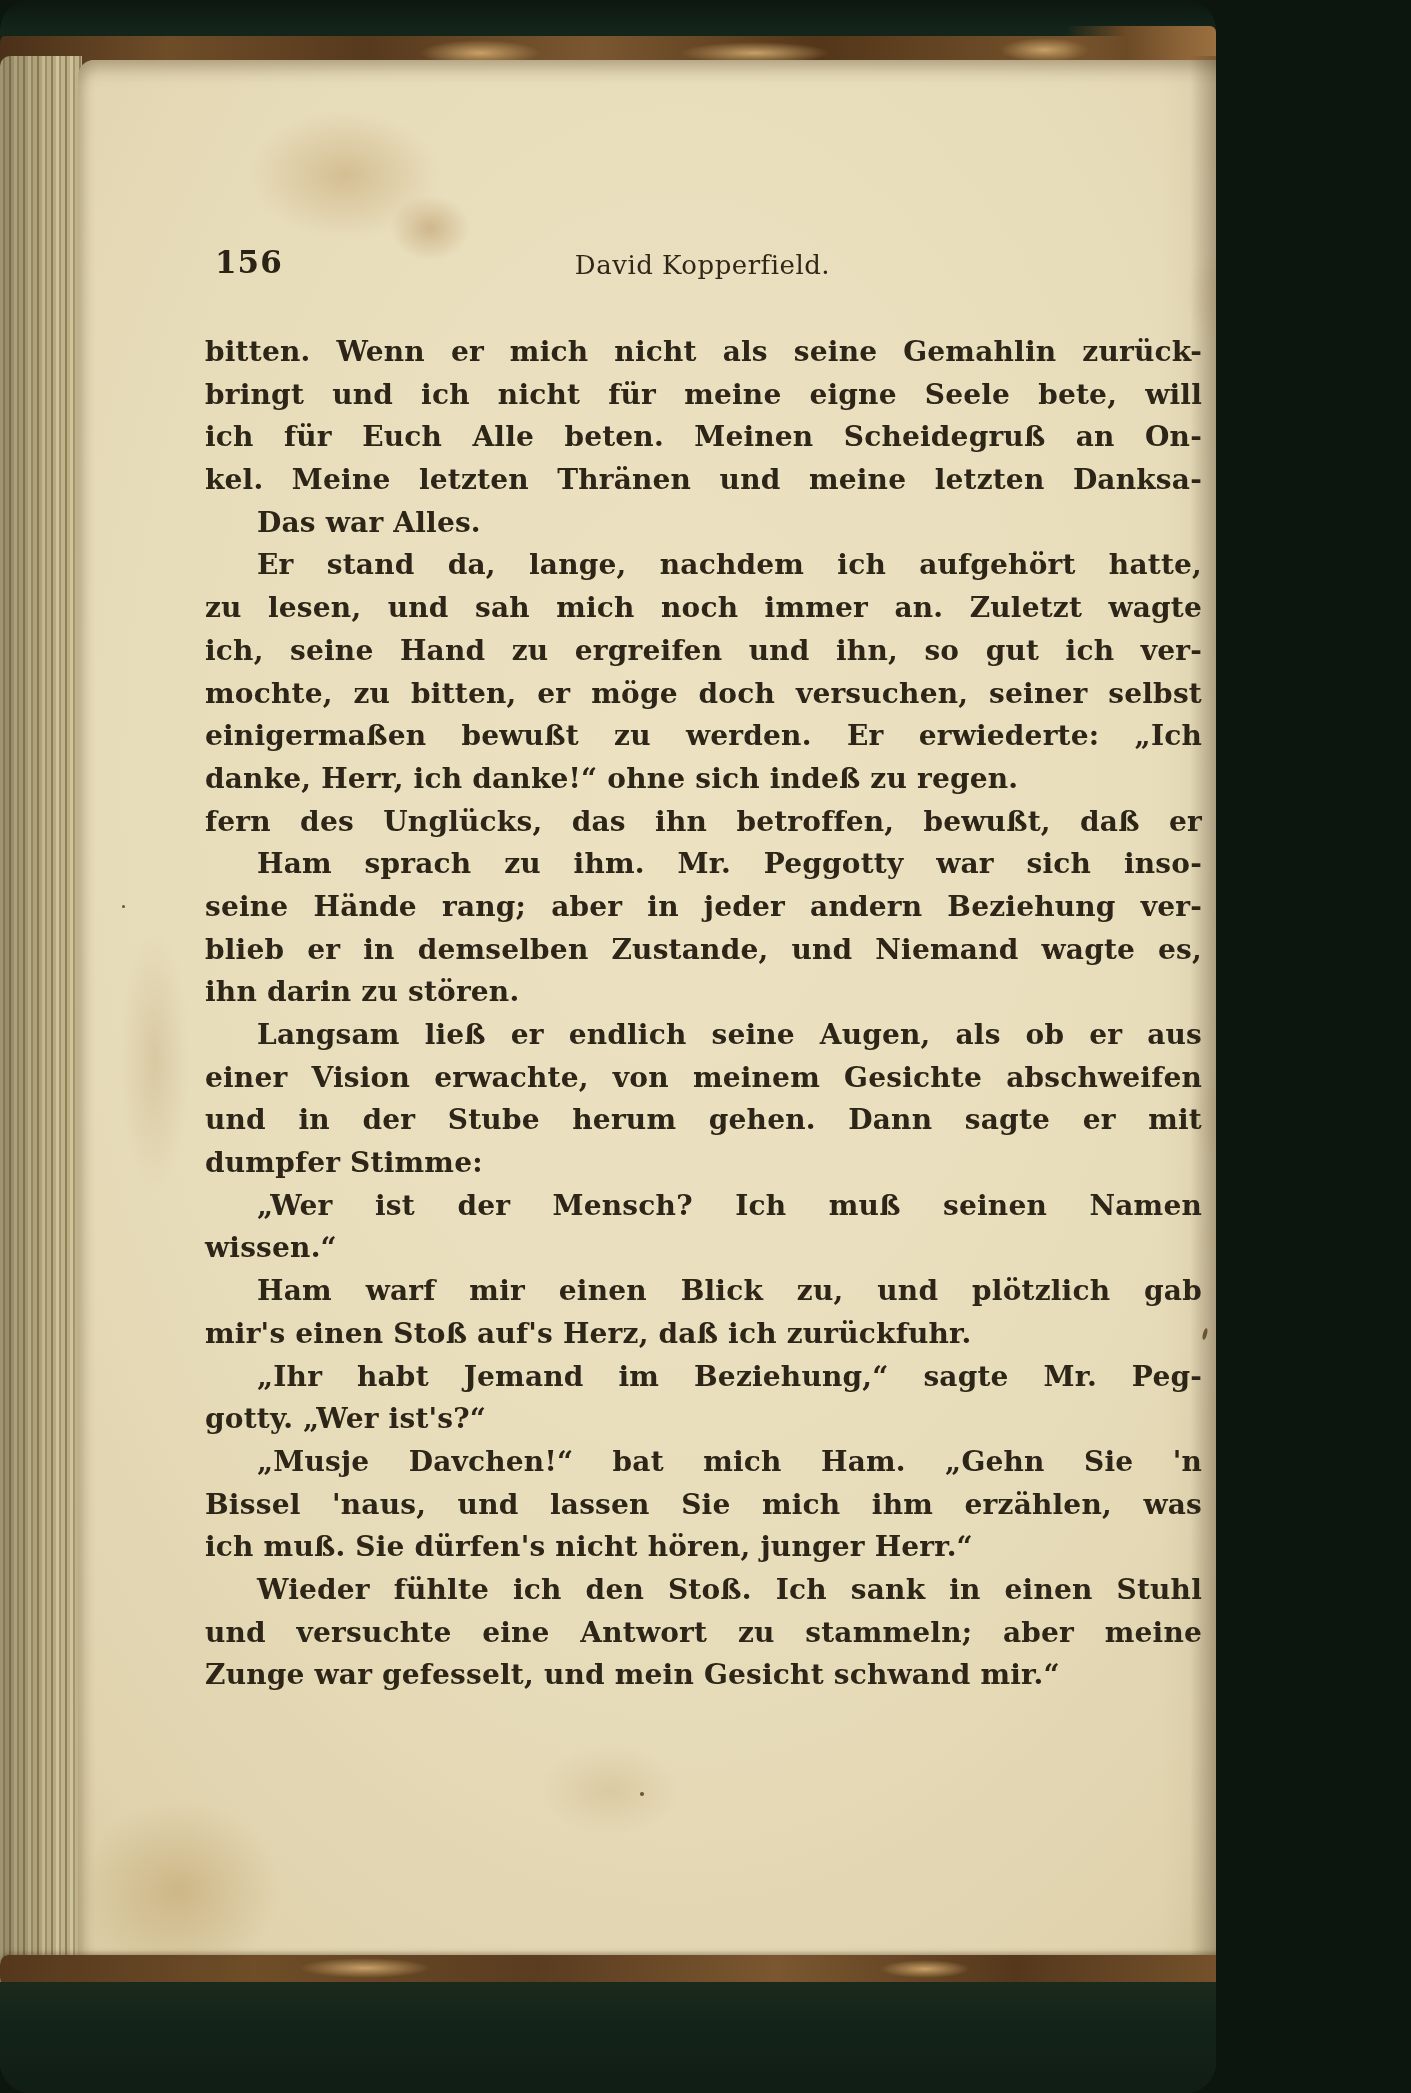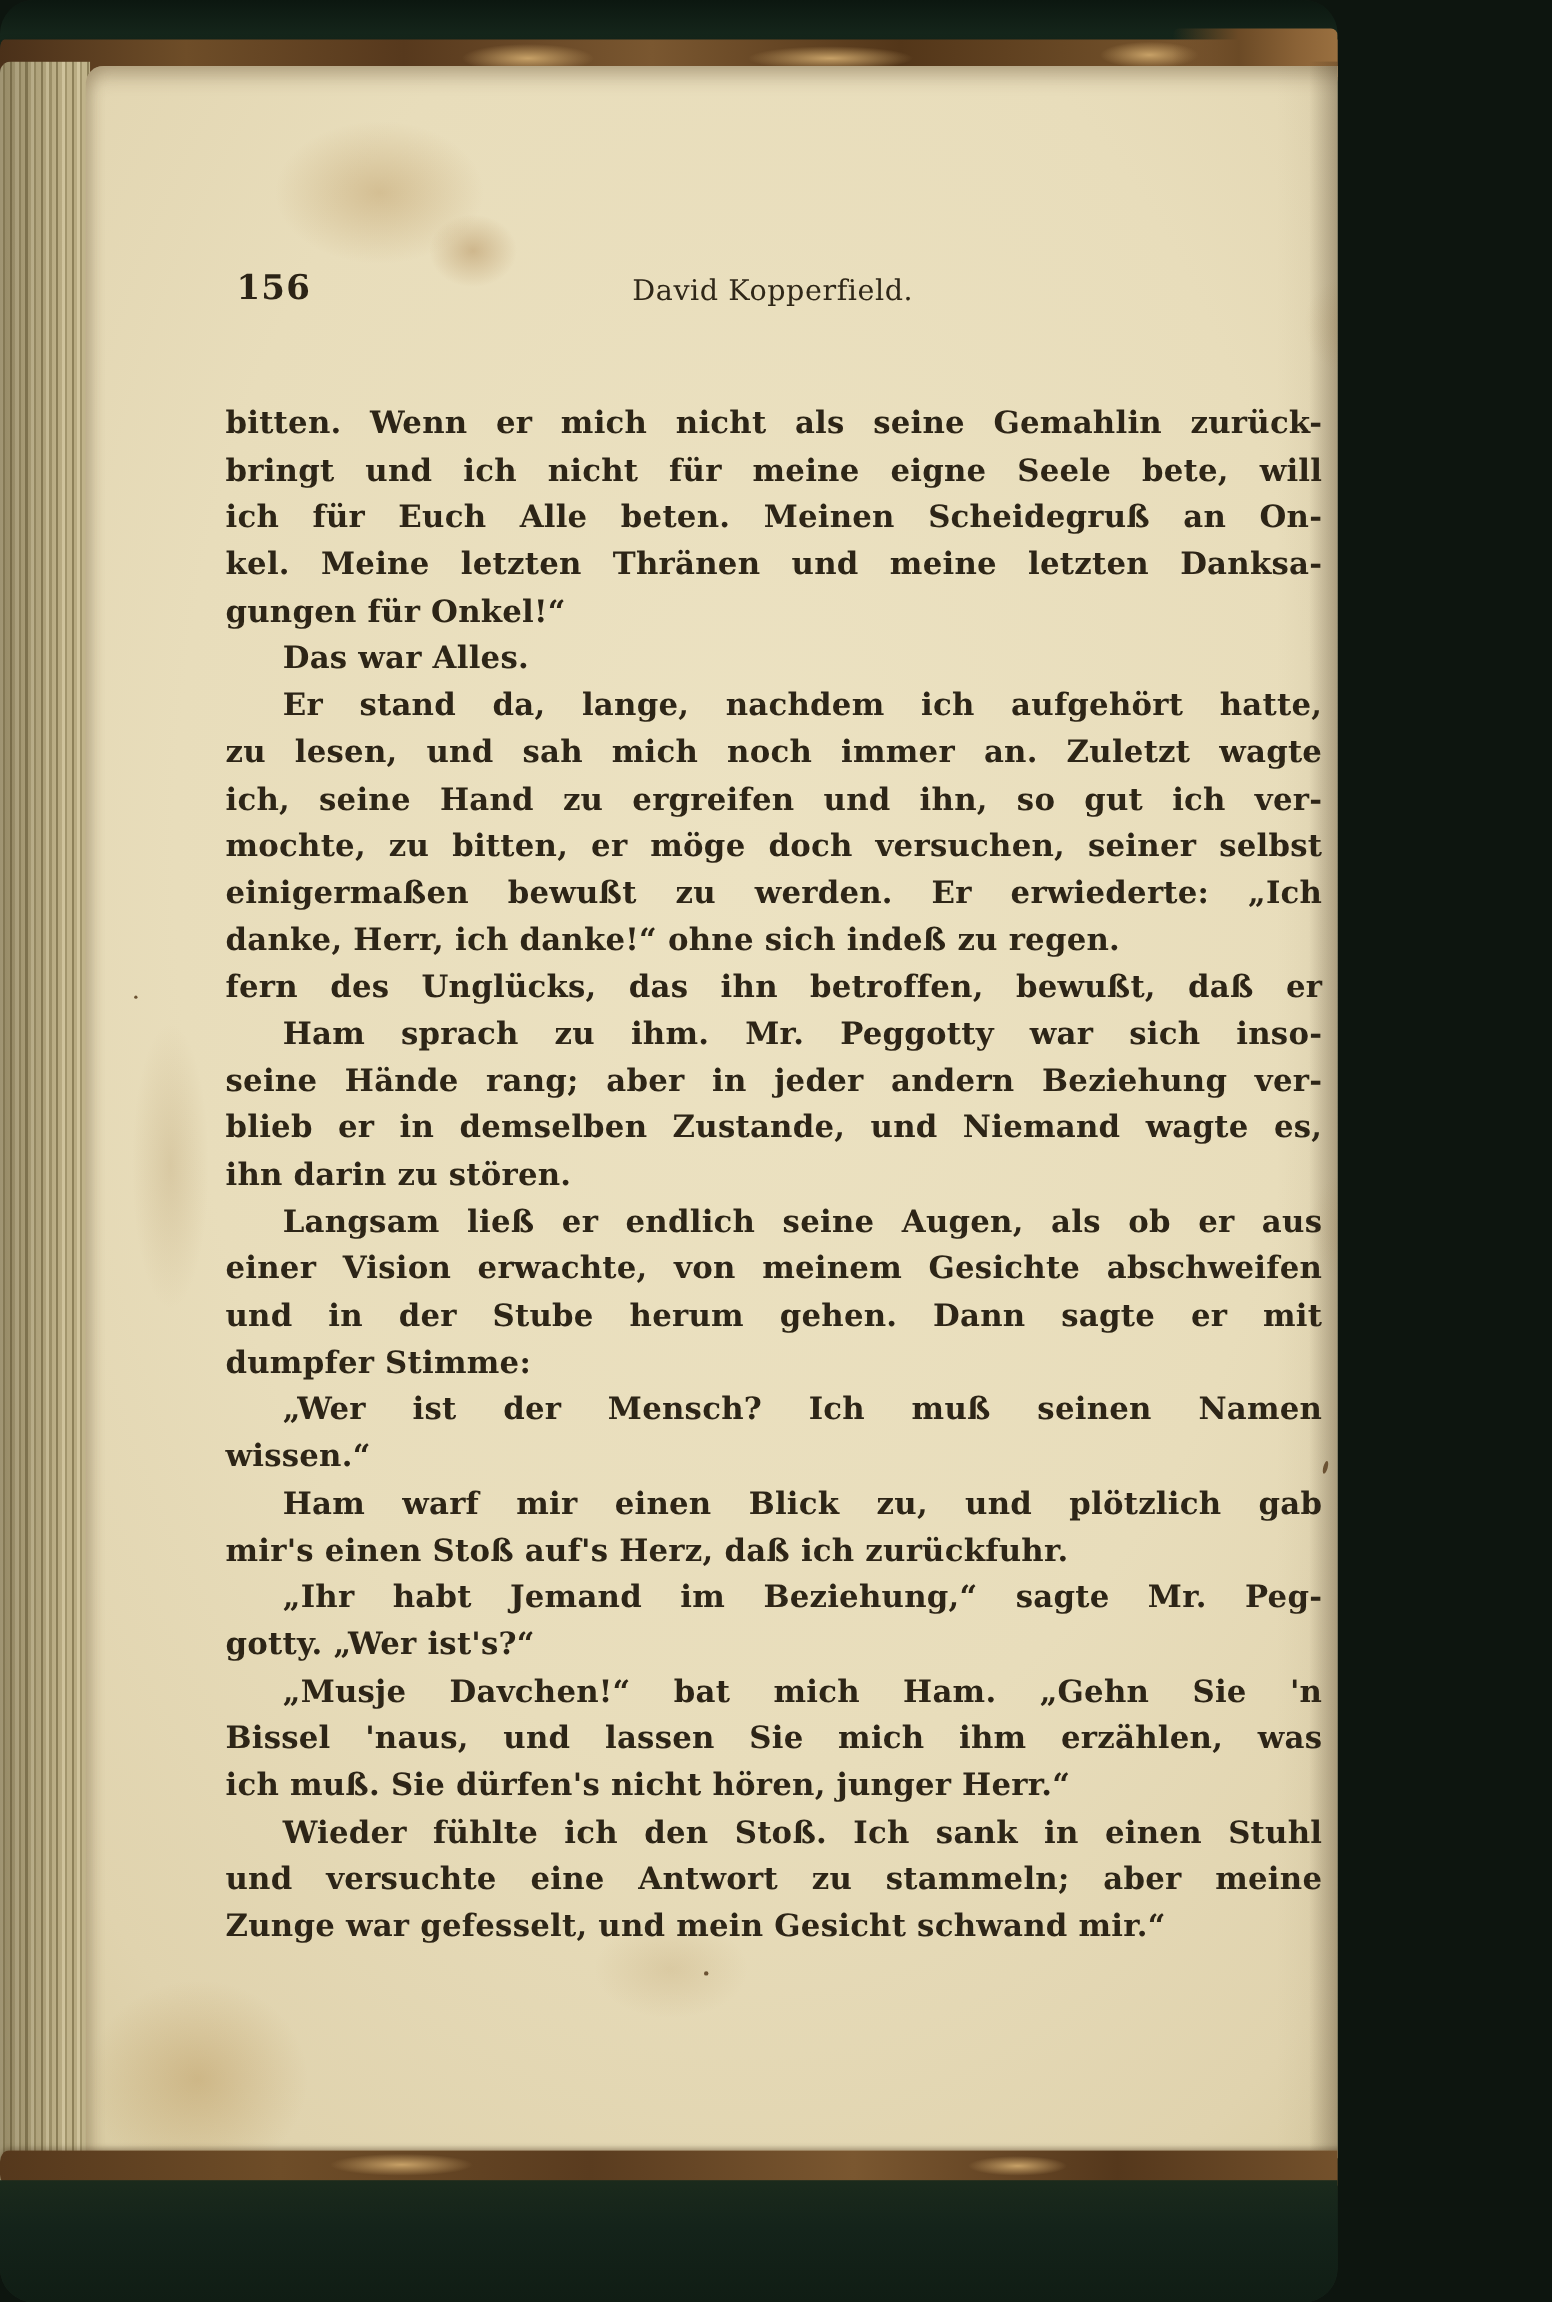--- a/index.html
+++ b/index.html
@@ -76,21 +76,21 @@
   .header-num {
     position:absolute; left:215px; top:244px; font-size:31px; font-weight:bold;
     color:#2b2316; letter-spacing:1px;
   }
   .header-title {
     position:absolute; left:205px; top:250px; width:995px; text-align:center;
     font-size:26px; font-weight:normal; color:#2f2718; letter-spacing:.5px;
   }
   .text-block {
     position:absolute; left:205px; top:331px; width:997px;
-    font-size:28px; font-weight:bold; color:#2d2517; letter-spacing:.2px;margin-top:33px;
+    font-size:28px; font-weight:bold; color:#2d2517; letter-spacing:.2px;
   }
   .line {
     height:42.7px; line-height:42.7px; white-space:nowrap;
     text-align:justify; text-align-last:justify;
   }
   .line.indent { text-indent:52px; }
   .line.pend { text-align-last:left; white-space:normal; }
 </style>
 </head>
 <body>
@@ -129,21 +129,20 @@
   <div class="speck" style="left:122px; top:905px; width:3px; height:3px;"></div>
 
   <div class="header-num">156</div>
   <div class="header-title">David Kopperfield.</div>
 
   <div class="text-block">
     <div class="line">bitten.  Wenn er mich nicht als seine Gemahlin zurück-</div>
     <div class="line">bringt und ich nicht für meine eigne Seele bete, will</div>
     <div class="line">ich für Euch Alle beten.  Meinen Scheidegruß an On-</div>
     <div class="line">kel.  Meine letzten Thränen und meine letzten Danksa-</div>
-    <div class="line pend">gungen für Onkel!“</div>
     <div class="line indent pend">Das war Alles.</div>
     <div class="line indent">Er stand da, lange, nachdem ich aufgehört hatte,</div>
     <div class="line">zu lesen, und sah mich noch immer an.  Zuletzt wagte</div>
     <div class="line">ich, seine Hand zu ergreifen und ihn, so gut ich ver-</div>
     <div class="line">mochte, zu bitten, er möge doch versuchen, seiner selbst</div>
     <div class="line">einigermaßen bewußt zu werden.  Er erwiederte: „Ich</div>
     <div class="line pend">danke, Herr, ich danke!“ ohne sich indeß zu regen.</div>
     <div class="line">fern des Unglücks, das ihn betroffen, bewußt, daß er</div>
     <div class="line indent">Ham sprach zu ihm.  Mr. Peggotty war sich inso-</div>
     <div class="line">seine Hände rang; aber in jeder andern Beziehung ver-</div>

